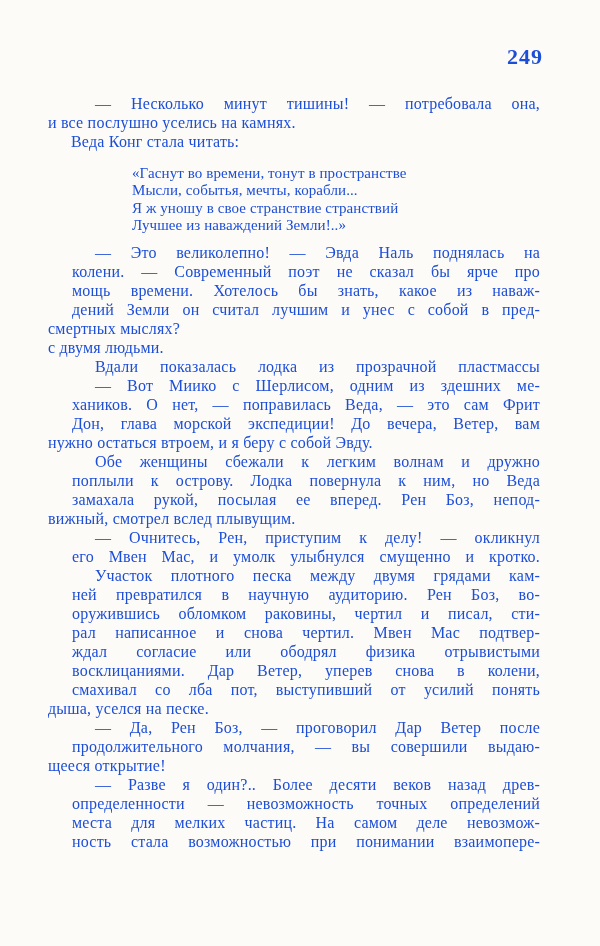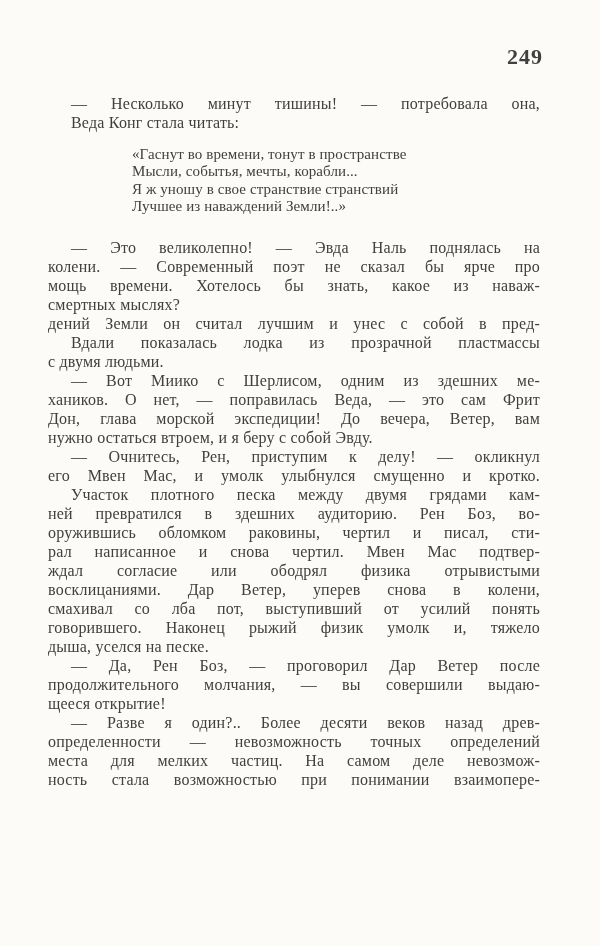--- a/index.html
+++ b/index.html
@@ -33,76 +33,83 @@
     font-size: 16px;
     line-height: 19px;
     letter-spacing: 0.2px;
   }
   .block { margin: 0; }
   .line { white-space: nowrap; }
   .para .line.just {
     white-space: normal;
     text-align: justify;
     text-align-last: justify;
+    margin-left: 24px;
   }
   .line.indent { text-indent: 23px; }
   .verse {
-    margin: 14px 0 23px 84px;
+    margin: 14px 0 9px 84px;
     font-size: 15px;
   }
   .verse .line { line-height: 17.3px; letter-spacing: 0.1px; }
 </style>
 </head>
 <body>
 
-<div class="page" style="background: rgb(252, 251, 247); color: #404040; text-decoration: underline;">
+<div class="page" style="background: rgb(252, 251, 247); color: #1d4ed8; text-decoration: underline;">
   <div class="page-number">249</div>
   <div class="text-block">
       <div class="block para">
         <div class="line indent just">— Несколько минут тишины! — потребовала она,</div>
+        <div class="line">и все послушно уселись на камнях.</div>
       </div>
       <div class="block para">
         <div class="line indent">Веда Конг стала читать:</div>
       </div>
       <div class="block verse">
         <div class="line">«Гаснут во времени, тонут в пространстве</div>
         <div class="line">Мысли, событья, мечты, корабли...</div>
         <div class="line">Я ж уношу в свое странствие странствий</div>
         <div class="line">Лучшее из наваждений Земли!..»</div>
       </div>
       <div class="block para">
         <div class="line indent just">— Это великолепно! — Эвда Наль поднялась на</div>
         <div class="line just">колени. — Современный поэт не сказал бы ярче про</div>
         <div class="line just">мощь времени. Хотелось бы знать, какое из наваж-</div>
+        <div class="line just">дений Земли он считал лучшим и унес с собой в пред-</div>
         <div class="line">смертных мыслях?</div>
-        <div class="line just">дений Земли он считал лучшим и унес с собой в пред-</div>
       </div>
       <div class="block para">
+        <div class="line">с двумя людьми.</div>
         <div class="line indent just">Вдали показалась лодка из прозрачной пластмассы</div>
-        <div class="line">с двумя людьми.</div>
       </div>
       <div class="block para">
         <div class="line indent just">— Вот Миико с Шерлисом, одним из здешних ме-</div>
         <div class="line just">хаников. О нет, — поправилась Веда, — это сам Фрит</div>
         <div class="line just">Дон, глава морской экспедиции! До вечера, Ветер, вам</div>
         <div class="line">нужно остаться втроем, и я беру с собой Эвду.</div>
       </div>
       <div class="block para">
+        <div class="line indent just">Обе женщины сбежали к легким волнам и дружно</div>
+        <div class="line just">поплыли к острову. Лодка повернула к ним, но Веда</div>
+        <div class="line just">замахала рукой, посылая ее вперед. Рен Боз, непод-</div>
+        <div class="line">вижный, смотрел вслед плывущим.</div>
+      </div>
+      <div class="block para">
         <div class="line indent just">— Очнитесь, Рен, приступим к делу! — окликнул</div>
         <div class="line just">его Мвен Мас, и умолк улыбнулся смущенно и кротко.</div>
       </div>
       <div class="block para">
         <div class="line indent just">Участок плотного песка между двумя грядами кам-</div>
-        <div class="line just">ней превратился в здешних аудиторию. Рен Боз, во-</div>
+        <div class="line just">ней превратился в научную аудиторию. Рен Боз, во-</div>
         <div class="line just">оружившись обломком раковины, чертил и писал, сти-</div>
         <div class="line just">рал написанное и снова чертил. Мвен Мас подтвер-</div>
         <div class="line just">ждал согласие или ободрял физика отрывистыми</div>
         <div class="line just">восклицаниями. Дар Ветер, уперев снова в колени,</div>
         <div class="line just">смахивал со лба пот, выступивший от усилий понять</div>
-        <div class="line just">говорившего. Наконец рыжий физик умолк и, тяжело</div>
         <div class="line">дыша, уселся на песке.</div>
       </div>
       <div class="block para">
         <div class="line indent just">— Да, Рен Боз, — проговорил Дар Ветер после</div>
         <div class="line just">продолжительного молчания, — вы совершили выдаю-</div>
         <div class="line">щееся открытие!</div>
       </div>
       <div class="block para">
         <div class="line indent just">— Разве я один?.. Более десяти веков назад древ-</div>
         <div class="line just">определенности — невозможность точных определений</div>

